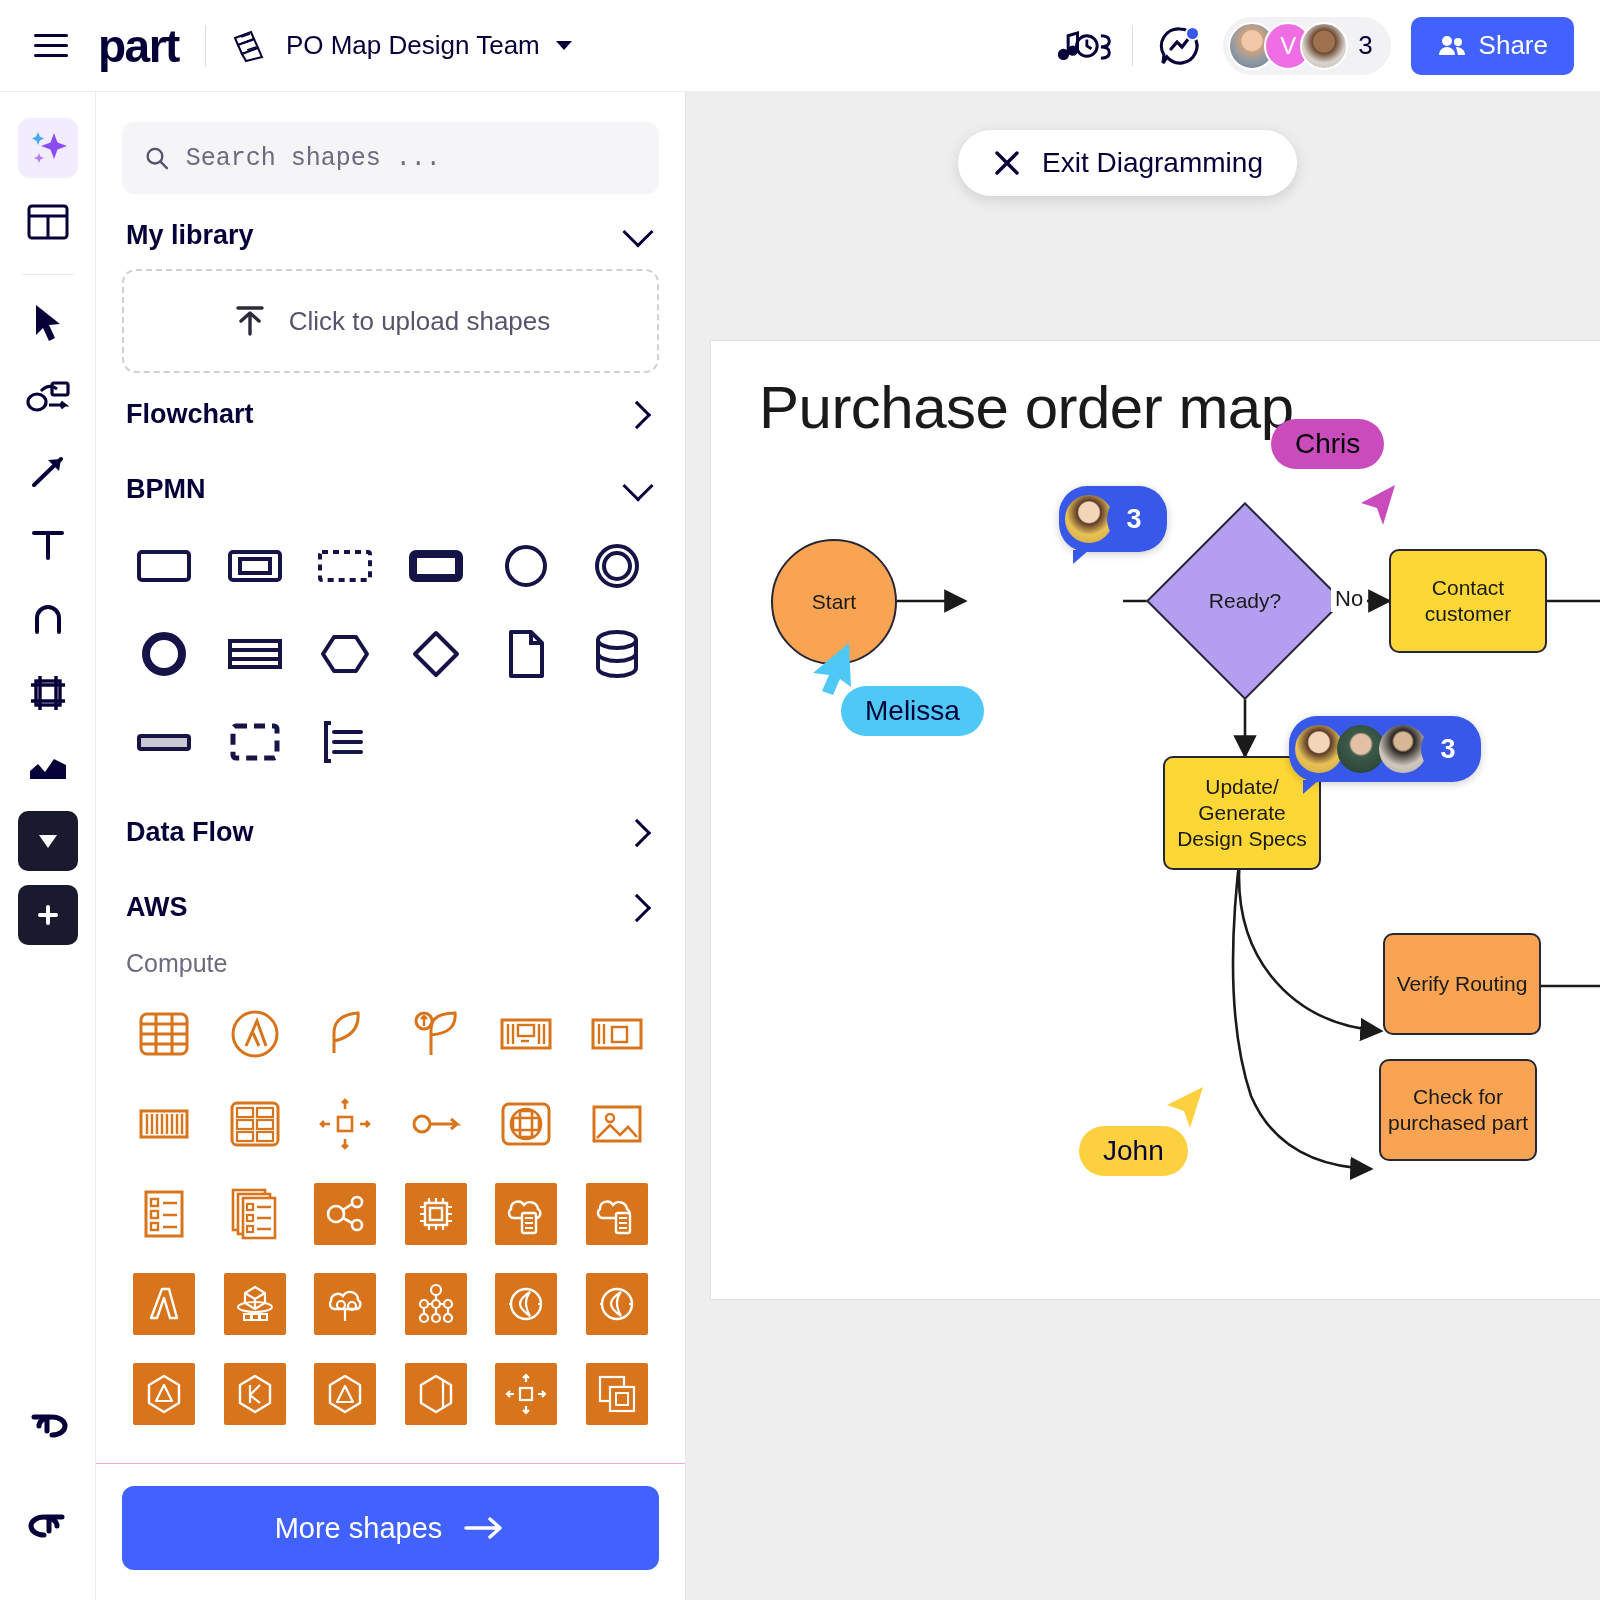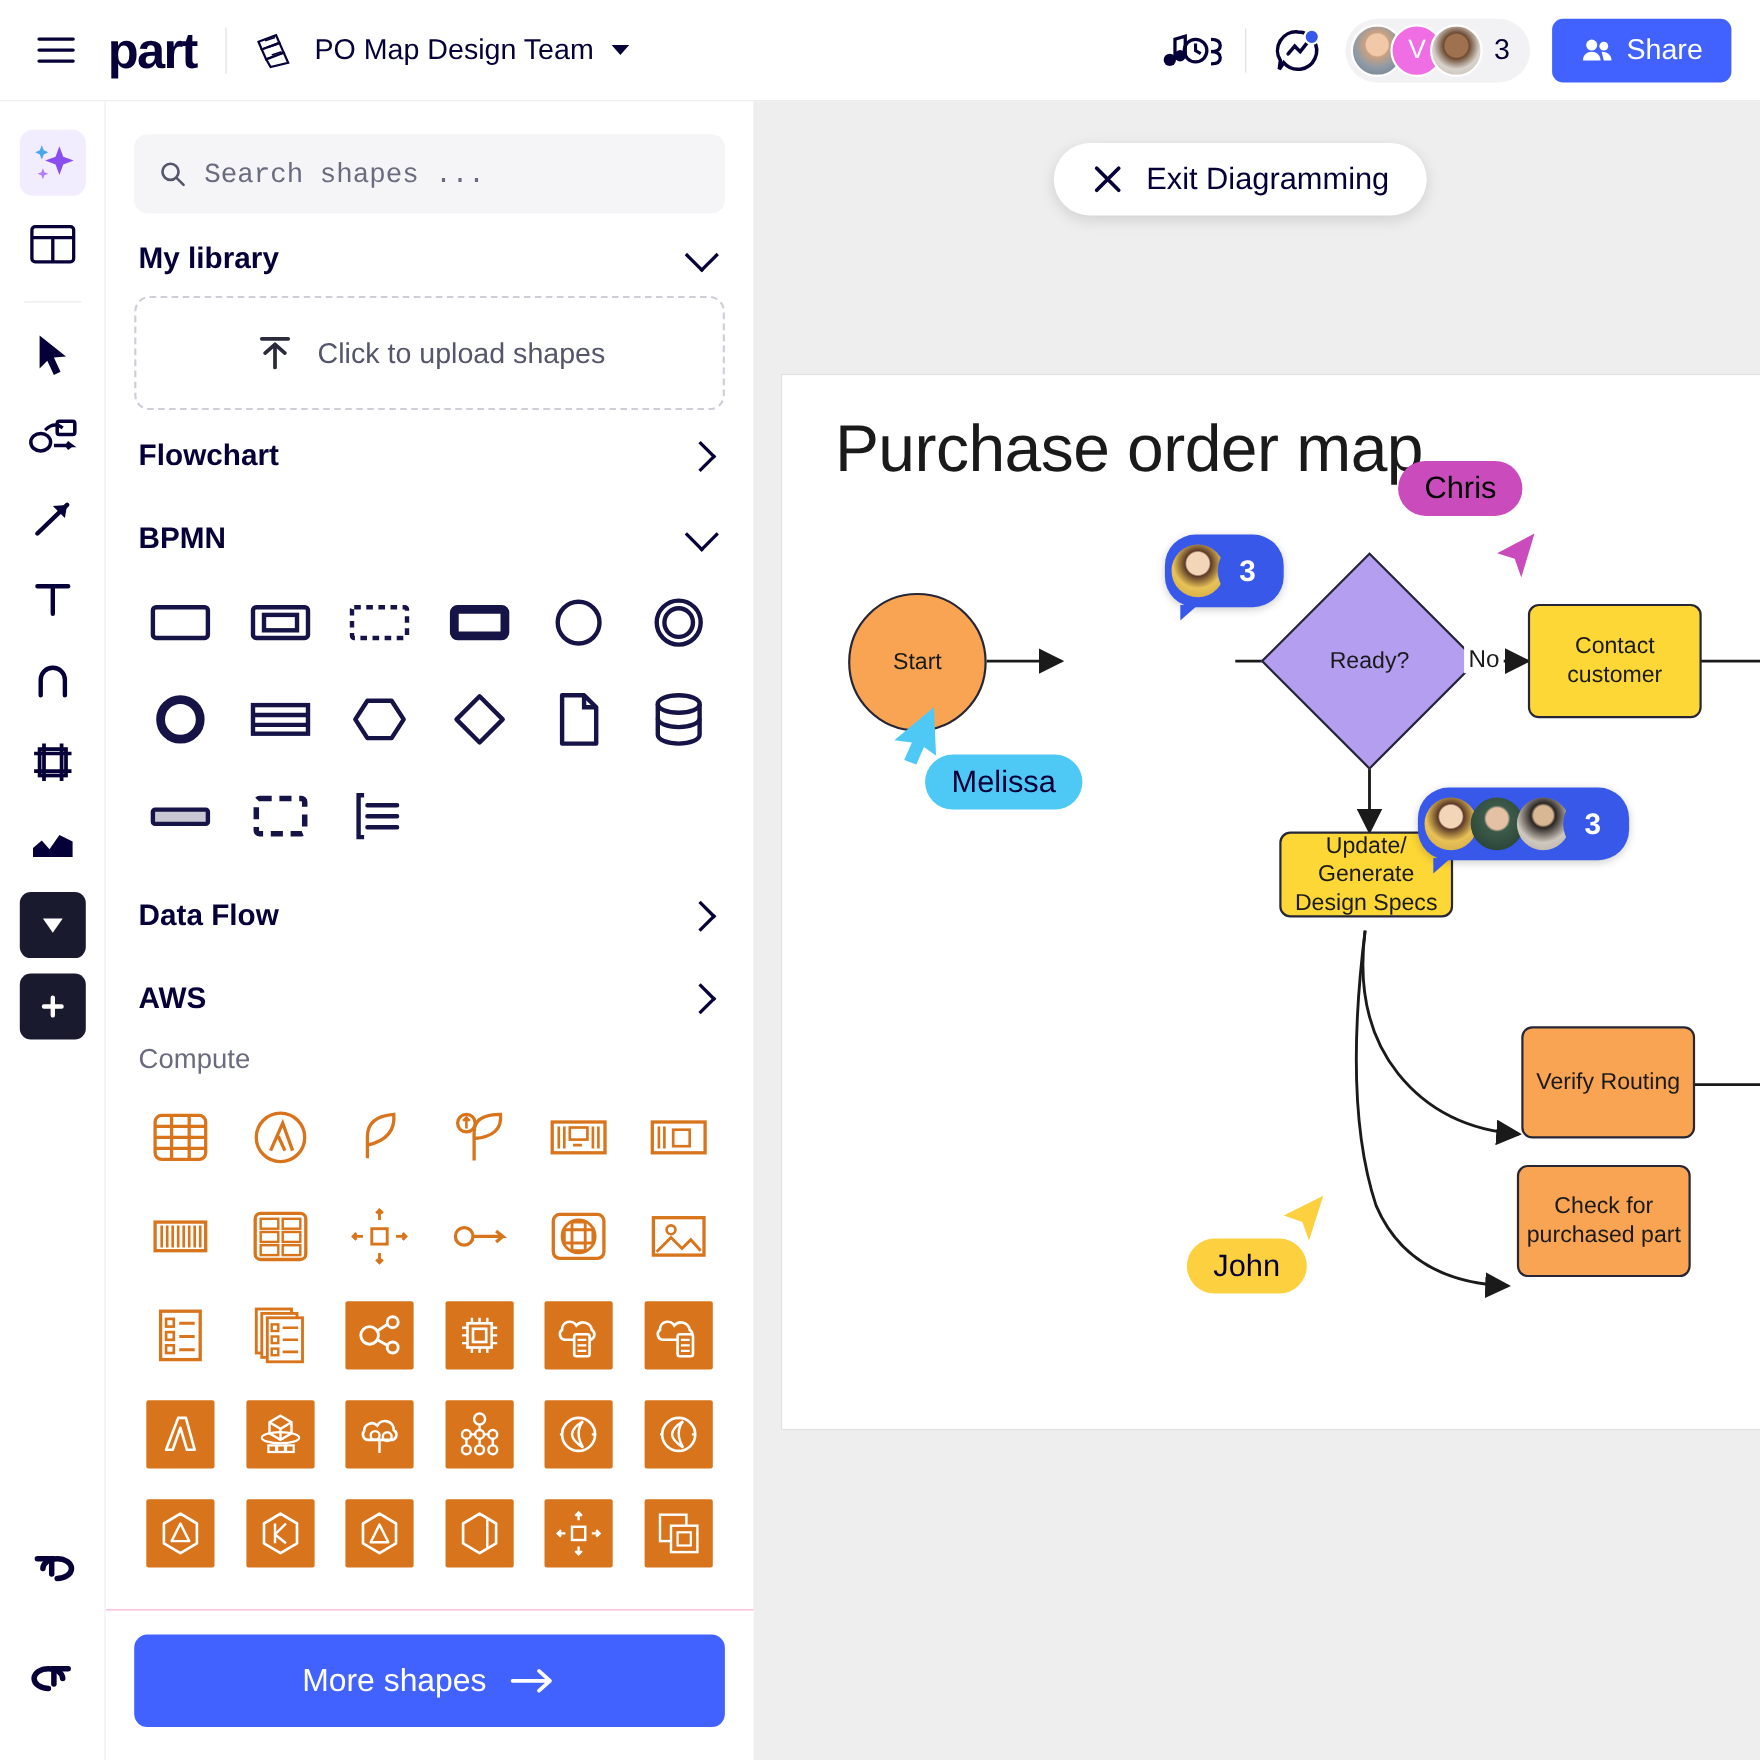--- a/index.html
+++ b/index.html
@@ -712,21 +712,21 @@
 
       <div class="node diamond" style="left:464px;top:190px;width:140px;height:140px;">
         <span class="diamond-sh"></span>
         <span class="diamond-label">Ready?</span>
       </div>
 
       <div class="node" style="left:678px;top:208px;width:158px;height:104px;background:#fdd735;">
         <span>Contact customer</span>
       </div>
 
-      <div class="node" style="left:452px;top:415px;width:158px;height:78px;background:#fdd735;">
+      <div class="node" style="left:452px;top:415px;width:158px;height:114px;background:#fdd735;">
         <span>Update/ Generate Design Specs</span>
       </div>
 
       <div class="node" style="left:672px;top:592px;width:158px;height:102px;background:#f9a452;">
         <span>Verify Routing</span>
       </div>
 
       <div class="node" style="left:668px;top:718px;width:158px;height:102px;background:#f9a452;">
         <span>Check for purchased part</span>
       </div>

